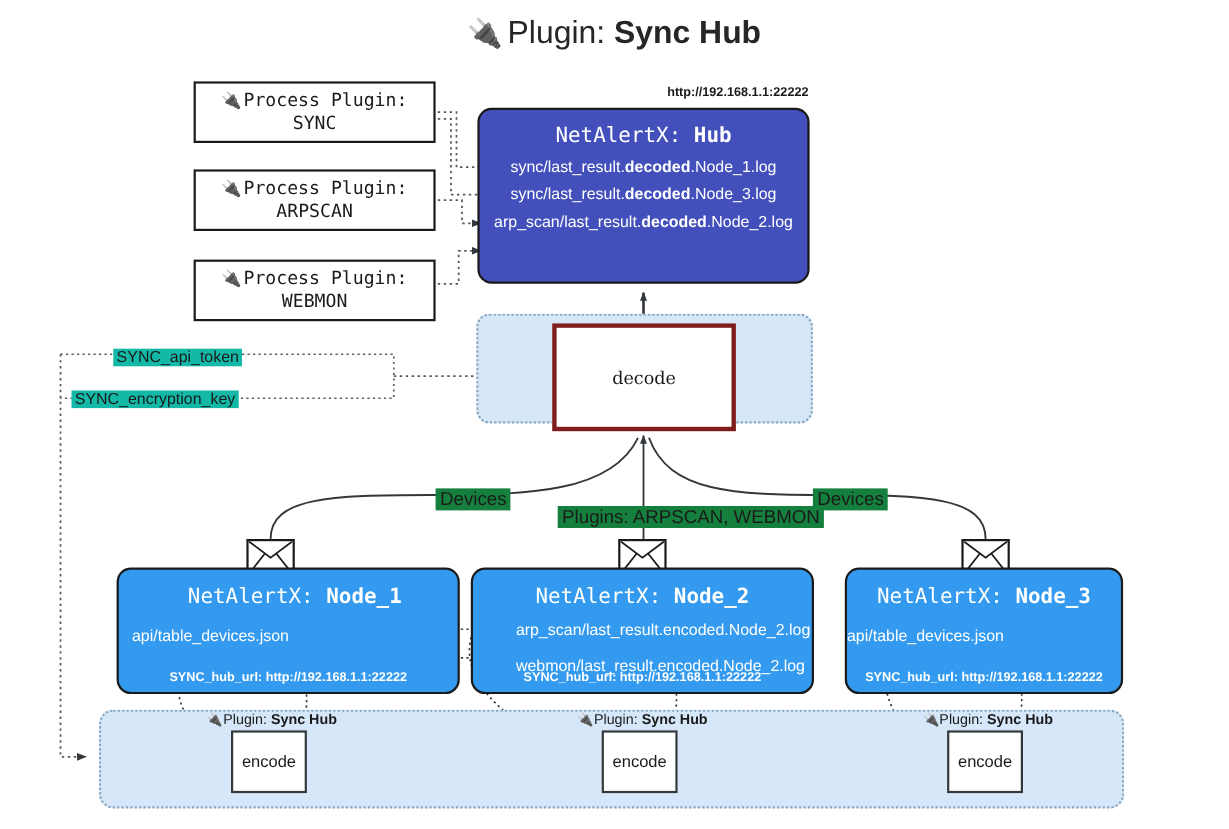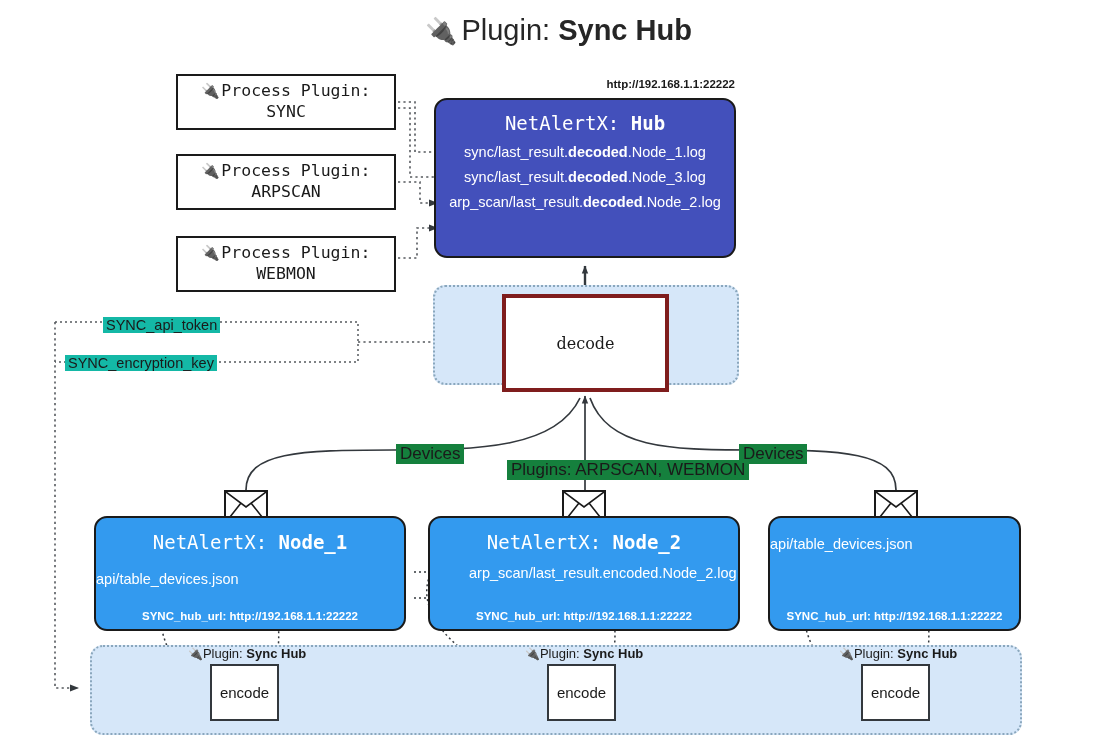--- a/index.html
+++ b/index.html
@@ -148,21 +148,21 @@
     white-space: nowrap;
   }
   .node-box .n-url {
     position: absolute;
     left: 0; bottom: 7px; width: 100%;
     text-align: center;
     font-size: 11.5px;
     font-weight: bold;
     white-space: nowrap;
   }
-  #node-1 { left: 94px;  top: 516px; width: 312px; }
+  #node-1 { left: 106px;  top: 516px; width: 312px; padding-left: 12px; }
   #node-2 { left: 428px; top: 516px; width: 312px; }
   #node-3 { left: 768px; top: 516px; width: 253px; }
   #node-1 .n-line { margin-top: 18px; }
   #node-3 .n-line { margin-top: 18px; }
   #node-2 .n-line { margin-top: 9px; line-height: 1.65; margin-left: 39px; }
 
   
   .envelope {
     width: 44px; height: 34px;
     background: #ffffff;
@@ -315,24 +315,26 @@
 
   <div class="node node-box" id="node-1">
     <div class="n-title"><span>NetAlertX: </span><b>Node_1</b></div>
     <div class="n-line">api/table_devices.json</div>
     <div class="n-url">SYNC_hub_url: http://192.168.1.1:22222</div>
   </div>
 
   <div class="node node-box" id="node-2">
     <div class="n-title"><span>NetAlertX: </span><b>Node_2</b></div>
     <div class="n-line">arp_scan/last_result.encoded.Node_2.log</div>
+    <div class="n-line">webmon/last_result.encoded.Node_2.log</div>
     <div class="n-url">SYNC_hub_url: http://192.168.1.1:22222</div>
   </div>
 
   <div class="node node-box" id="node-3">
+    <div class="n-title"><span>NetAlertX: </span><b>Node_3</b></div>
     <div class="n-line">api/table_devices.json</div>
     <div class="n-url">SYNC_hub_url: http://192.168.1.1:22222</div>
   </div>
 
   <div class="node" id="bottom-panel"></div>
 
   <div class="node enc-group" id="enc-g1">
     <div class="enc-label"><span class="plug">🔌</span><span>Plugin: </span><b>Sync Hub</b></div>
     <div class="enc-box">encode</div>
   </div>

